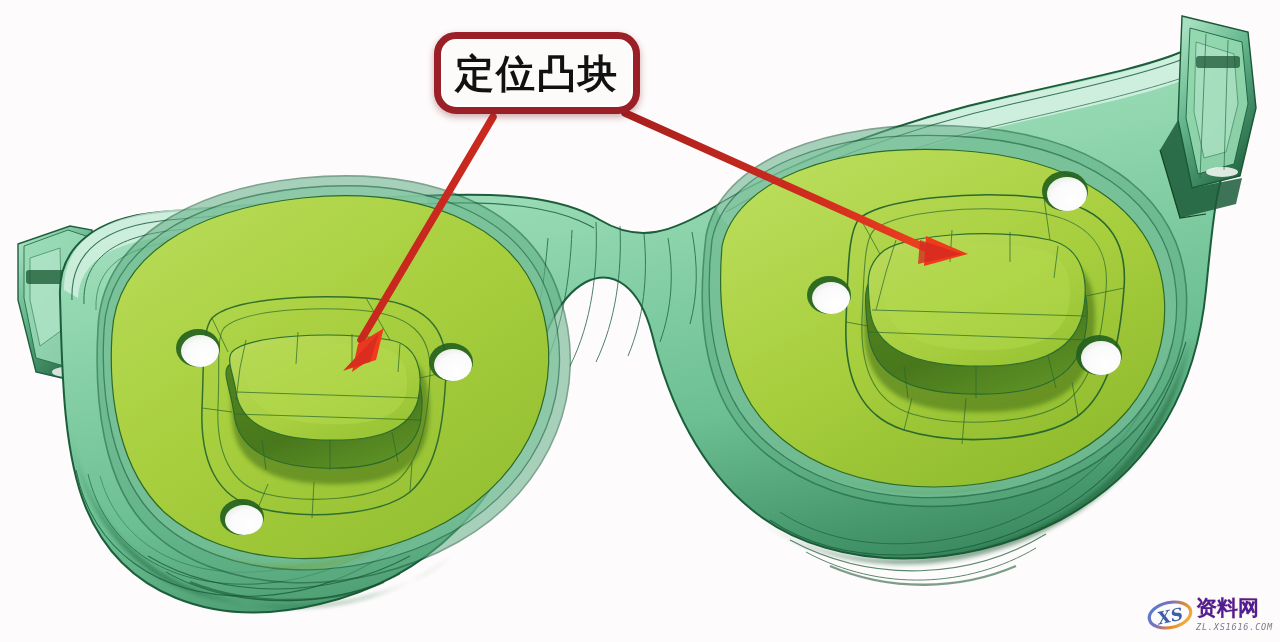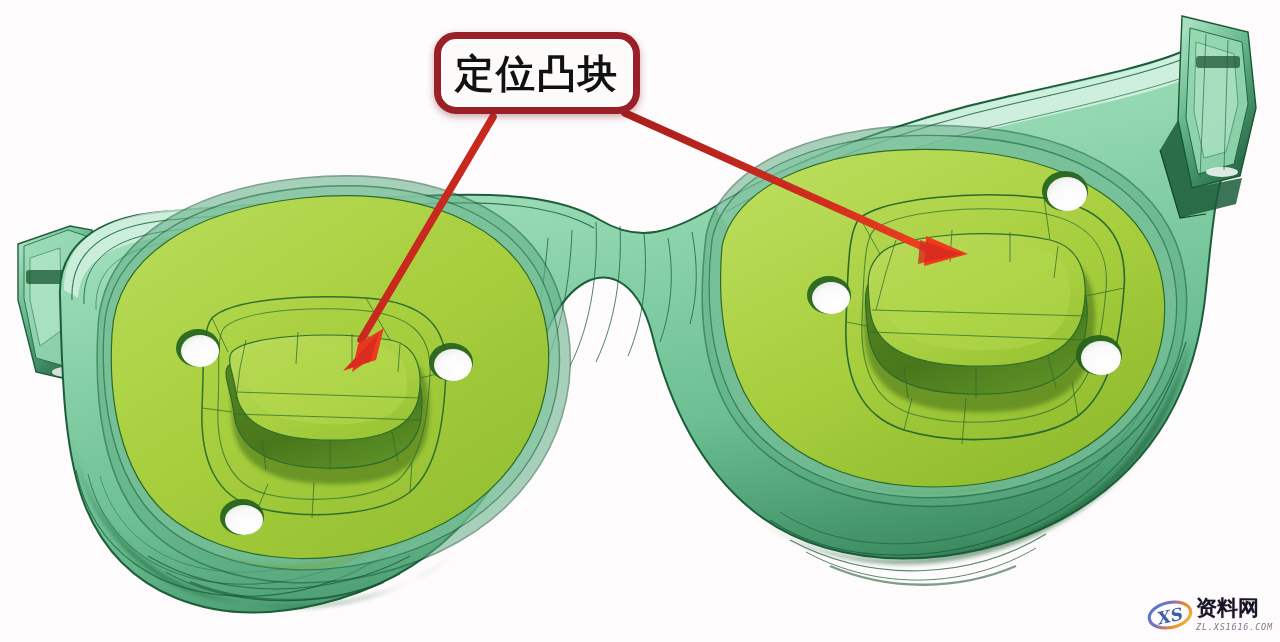--- a/index.html
+++ b/index.html
@@ -46,21 +46,21 @@
   .watermark{
     position:absolute;
     left:1146px;top:592px;
     width:128px;height:46px;
     z-index:50;
     display:flex;align-items:center;
   }
   .wm-logo{position:relative;width:48px;height:40px;flex:0 0 auto;}
   .wm-right{display:flex;flex-direction:column;justify-content:center;margin-left:2px;}
   .wm-cn{
-    font-size:21px;font-weight:700;color:#0f172a;line-height:1;
+    font-size:21px;font-weight:700;color:#4c1d95;line-height:1;
     letter-spacing:0px;white-space:nowrap;
     text-shadow:0 0 1px rgba(180,60,40,.5);
   }
   .wm-url{
     font-family:"DejaVu Sans Mono","Liberation Mono",monospace;
     font-size:8.5px;color:#7a7a8a;letter-spacing:.8px;
     margin-top:3px;white-space:nowrap;font-style:italic;
   }
 </style>
 </head>

